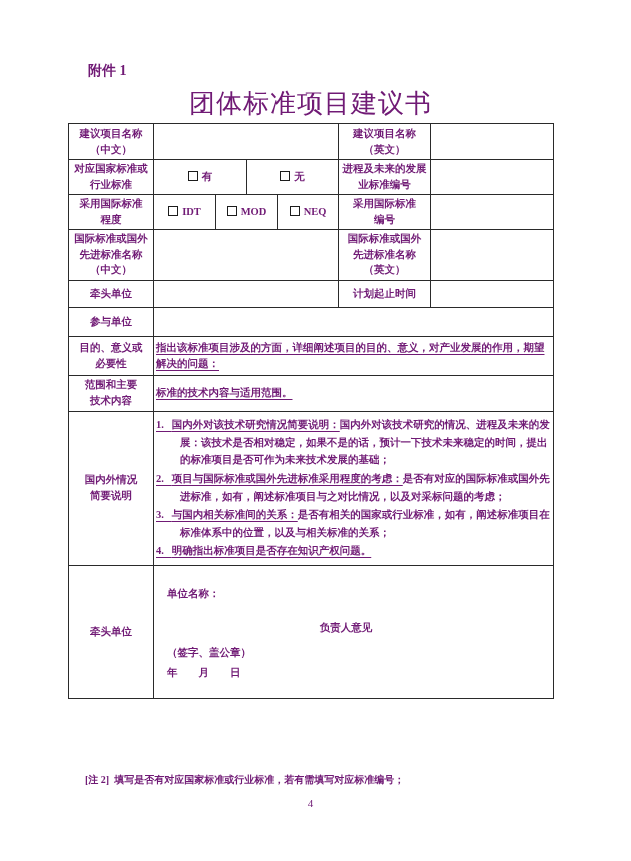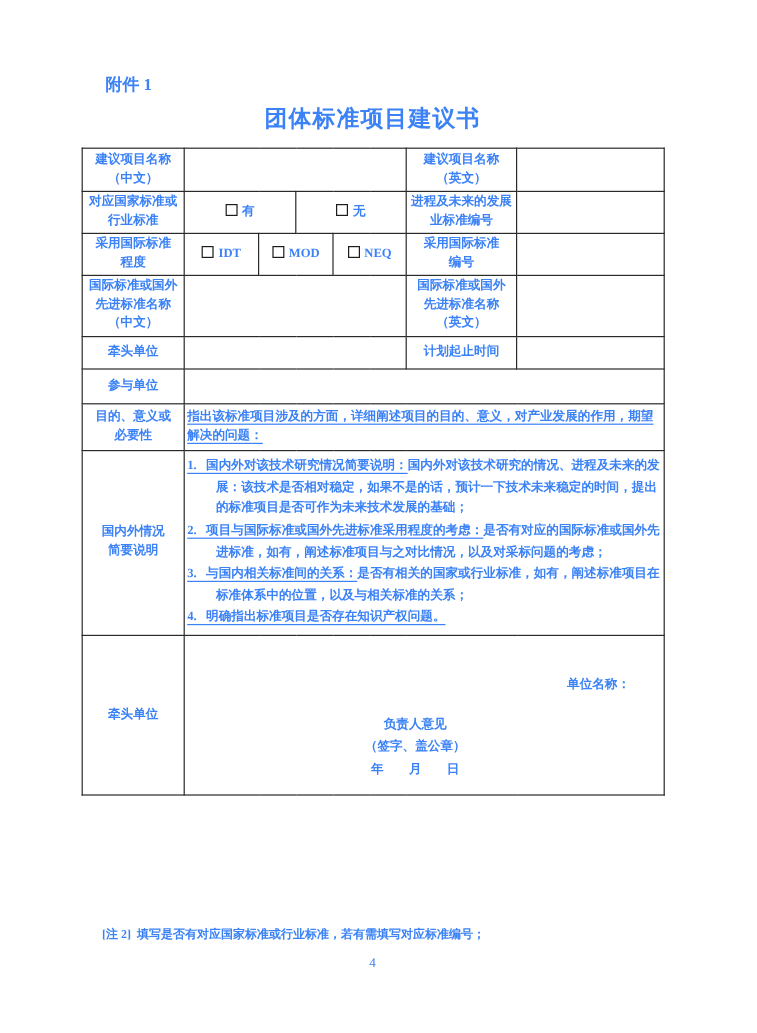--- a/index.html
+++ b/index.html
@@ -1,44 +1,44 @@
 <!DOCTYPE html>
 <html><head>
 <meta charset="utf-8">
 <style>
   html,body{margin:0;padding:0;background:#ffffff;}
   .page{
     position:relative;width:631px;height:861px;background:#ffffff;
-    font-family:"Liberation Serif","DejaVu Serif",serif;color:#3b82f6;overflow:hidden;
+    font-family:"Liberation Serif","DejaVu Serif",serif;color:#701a75;overflow:hidden;
   }
   .attachment{position:absolute;left:88px;top:62px;font-size:14px;font-weight:bold;}
   .doc-title{position:absolute;left:68px;top:86px;width:485px;text-align:center;
-    font-size:19px;font-weight:bold;letter-spacing:1px;}
+    font-size:26px;font-weight:normal;letter-spacing:1px;}
   table.form{
     position:absolute;left:68px;top:123px;width:485px;border-collapse:collapse;table-layout:fixed;border-radius:13px;
   }
   table.form td{
     border:1px solid #2a2a2a;font-size:10.5px;font-weight:bold;line-height:1.5;
     padding:1px 2px;vertical-align:middle;overflow:hidden;
   }
   td.lbl{text-align:center;white-space:pre-line;line-height:1.55;}
   td.chk{text-align:center;}
   td.blank{background:#ffffff;}
   .box{display:inline-block;width:8px;height:8px;border:1px solid #1c1c1c;
     margin-right:4px;vertical-align:-1px;}
   td.gcell{padding:3px 10px;margin-left:36px;}
   .u{text-decoration:underline;text-underline-offset:3px;}
   td.listcell{padding:6px 8px 6px 12px;vertical-align:middle;}
   .li{padding-left:24px;text-indent:-24px;line-height:1.68;margin:1px 0;}
   .opinion{height:131px;box-sizing:border-box;display:flex;flex-direction:column;
     padding:10px 28px 14px 13px;}
-  .opinion .unit-name{margin-top:23px;text-align:right;}
+  .opinion .unit-name{margin-top:10px;}
   .opinion .leader{margin-top:18px;text-align:center;}
   .opinion .spacer{flex:1;}
-  .opinion .sign{text-align:center;line-height:1.9;}
+  .opinion .sign{text-align:left;line-height:1.9;}
   .footnotes{position:absolute;left:85px;top:742px;font-size:10px;font-weight:bold;
     line-height:15px;white-space:pre-wrap;}
   .pagenum{position:absolute;left:68px;top:797px;width:485px;text-align:center;font-size:11px;}
 </style>
 </head>
 <body>
 
 <div class="page">
 
   <div class="attachment">附件 1</div>
@@ -112,20 +112,25 @@
       <td class="lbl">参与单位</td>
       <td colspan="8" class="blank"></td>
     </tr>
 
     <tr style="height:39px">
       <td class="lbl">目的、意义或
 必要性</td>
       <td colspan="8" class="gcell"><span class="u">指出该标准项目涉及的方面，详细阐述项目的目的、意义，对产业发展的作用，期望解决的问题：</span></td>
     </tr>
 
+    <tr style="height:36px">
+      <td class="lbl">范围和主要
+技术内容</td>
+      <td colspan="8" class="gcell"><span class="u">标准的技术内容与适用范围。</span></td>
+    </tr>
 
     <tr style="height:154px">
       <td class="lbl">国内外情况
 简要说明</td>
       <td colspan="8" class="listcell">
         <div class="li"><span class="u"><span>1.&nbsp;&nbsp;&nbsp;</span><span>国内外对该技术研究情况简要说明：</span></span><span>国内外对该技术研究的情况、进程及未来的发展：该技术是否相对稳定，如果不是的话，预计一下技术未来稳定的时间，提出的标准项目是否可作为未来技术发展的基础；</span></div>
         <div class="li"><span class="u"><span>2.&nbsp;&nbsp;&nbsp;</span><span>项目与国际标准或国外先进标准采用程度的考虑：</span></span><span>是否有对应的国际标准或国外先进标准，如有，阐述标准项目与之对比情况，以及对采标问题的考虑；</span></div>
         <div class="li"><span class="u"><span>3.&nbsp;&nbsp;&nbsp;</span><span>与国内相关标准间的关系：</span></span><span>是否有相关的国家或行业标准，如有，阐述标准项目在标准体系中的位置，以及与相关标准的关系；</span></div>
         <div class="li"><span class="u"><span>4.&nbsp;&nbsp;&nbsp;</span><span>明确指出标准项目是否存在知识产权问题。</span></span><span></span></div>
       </td>

